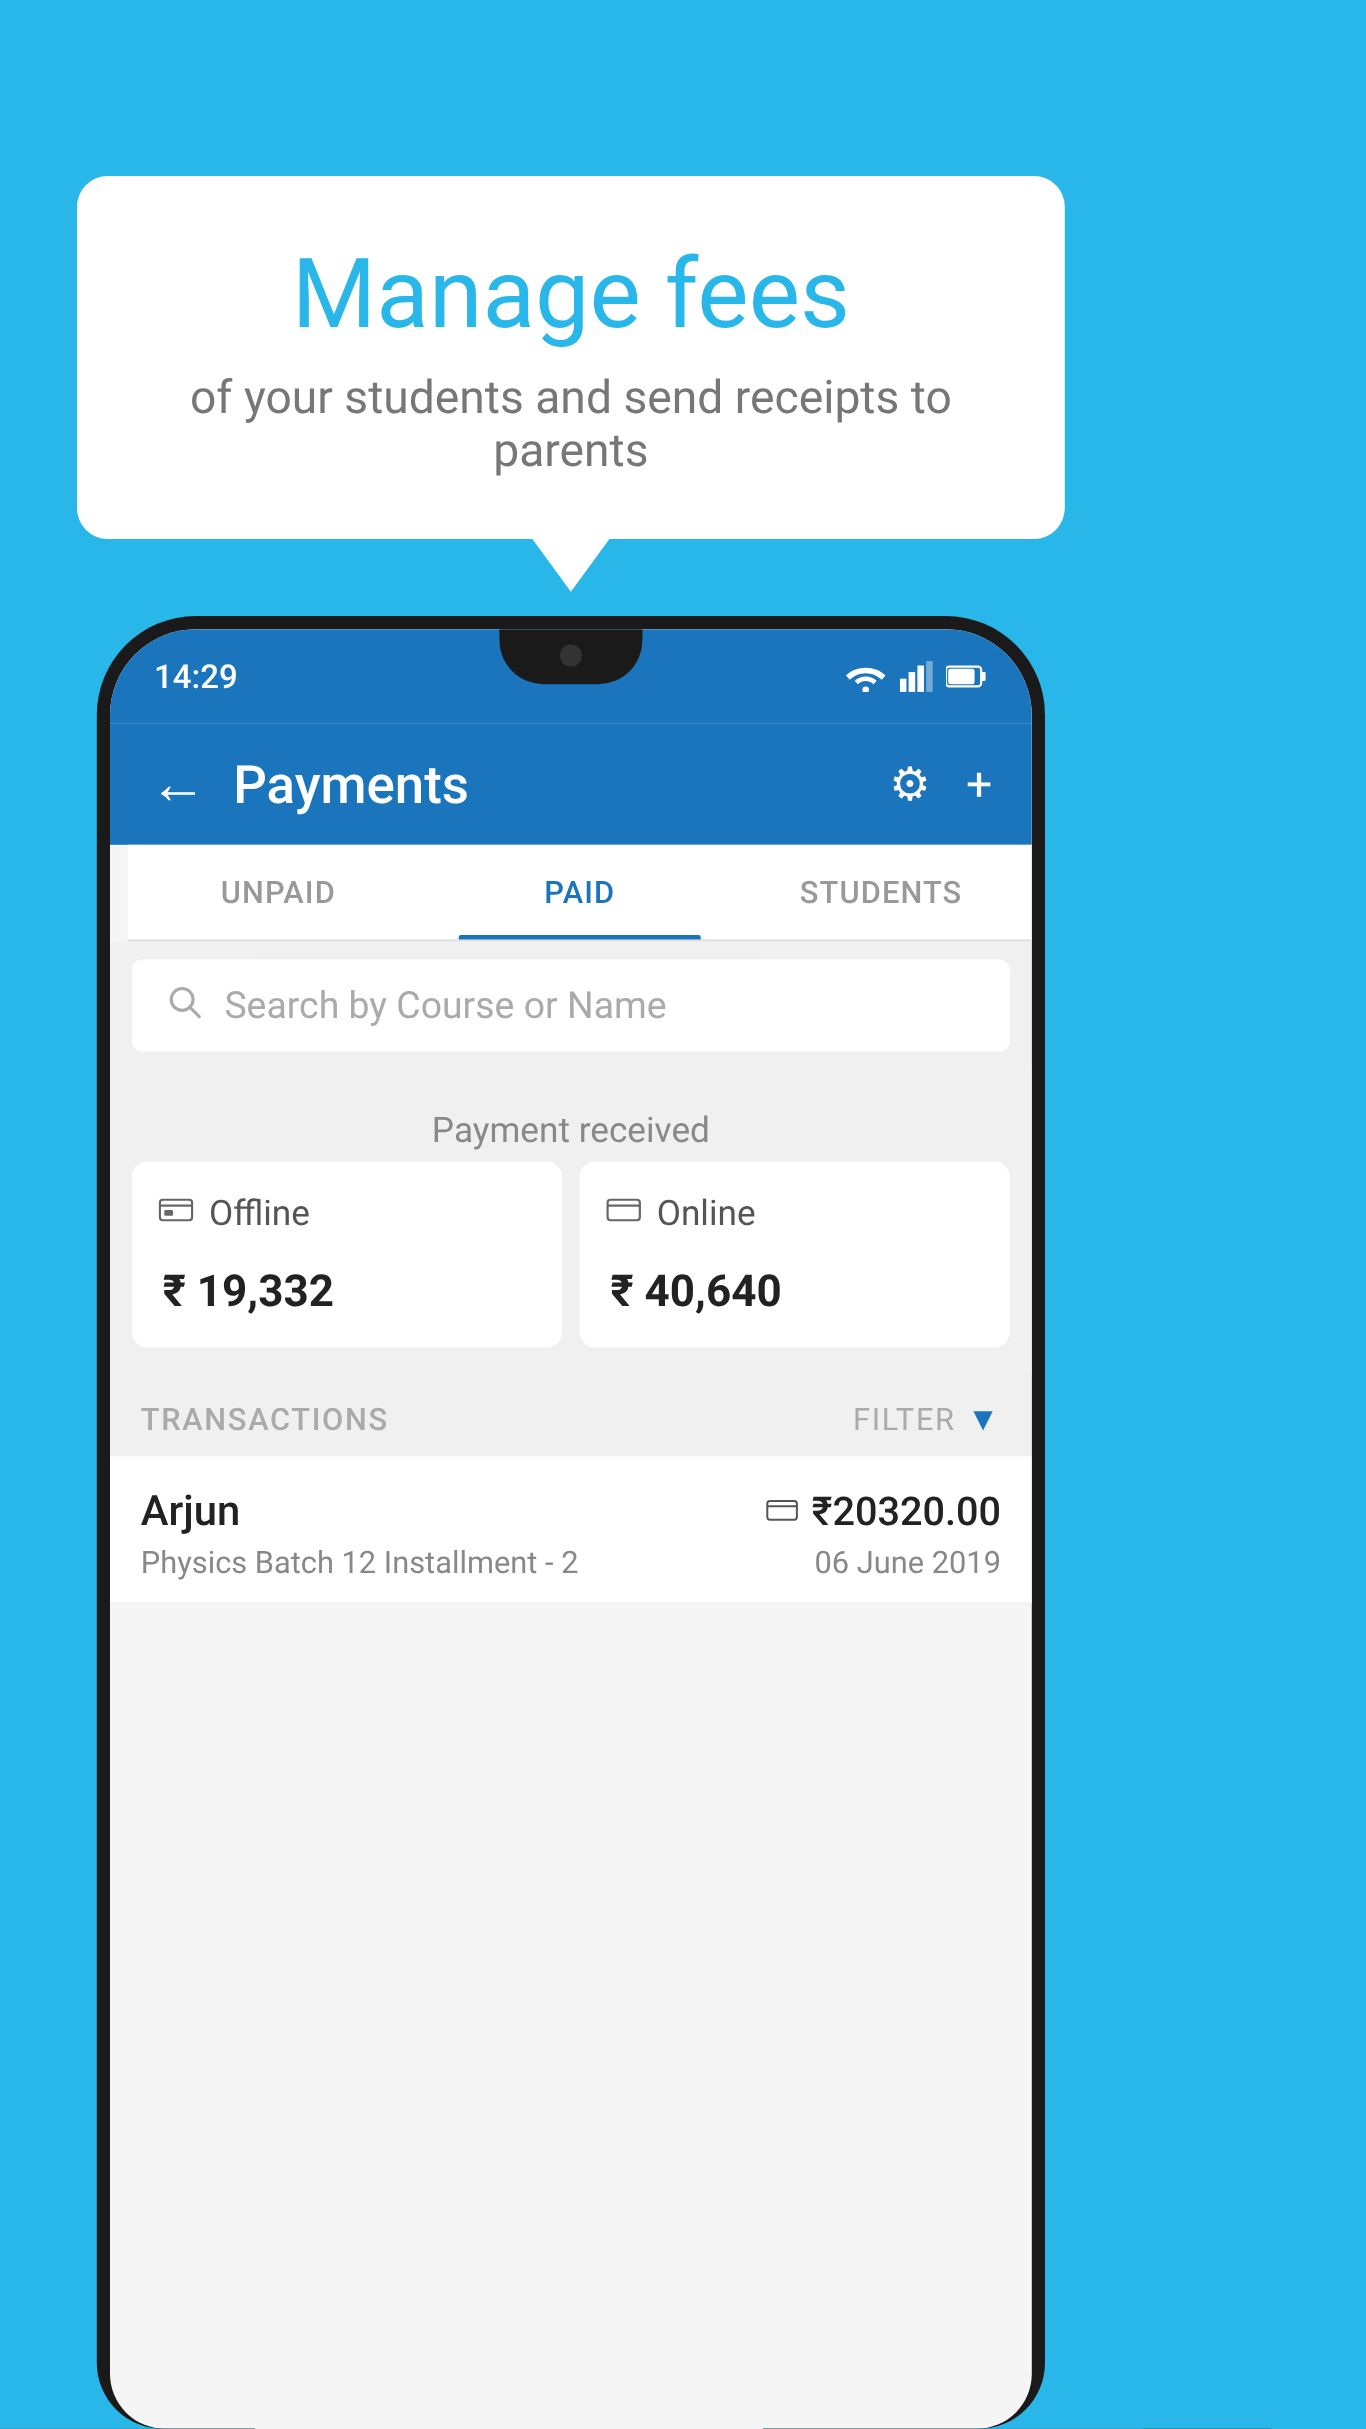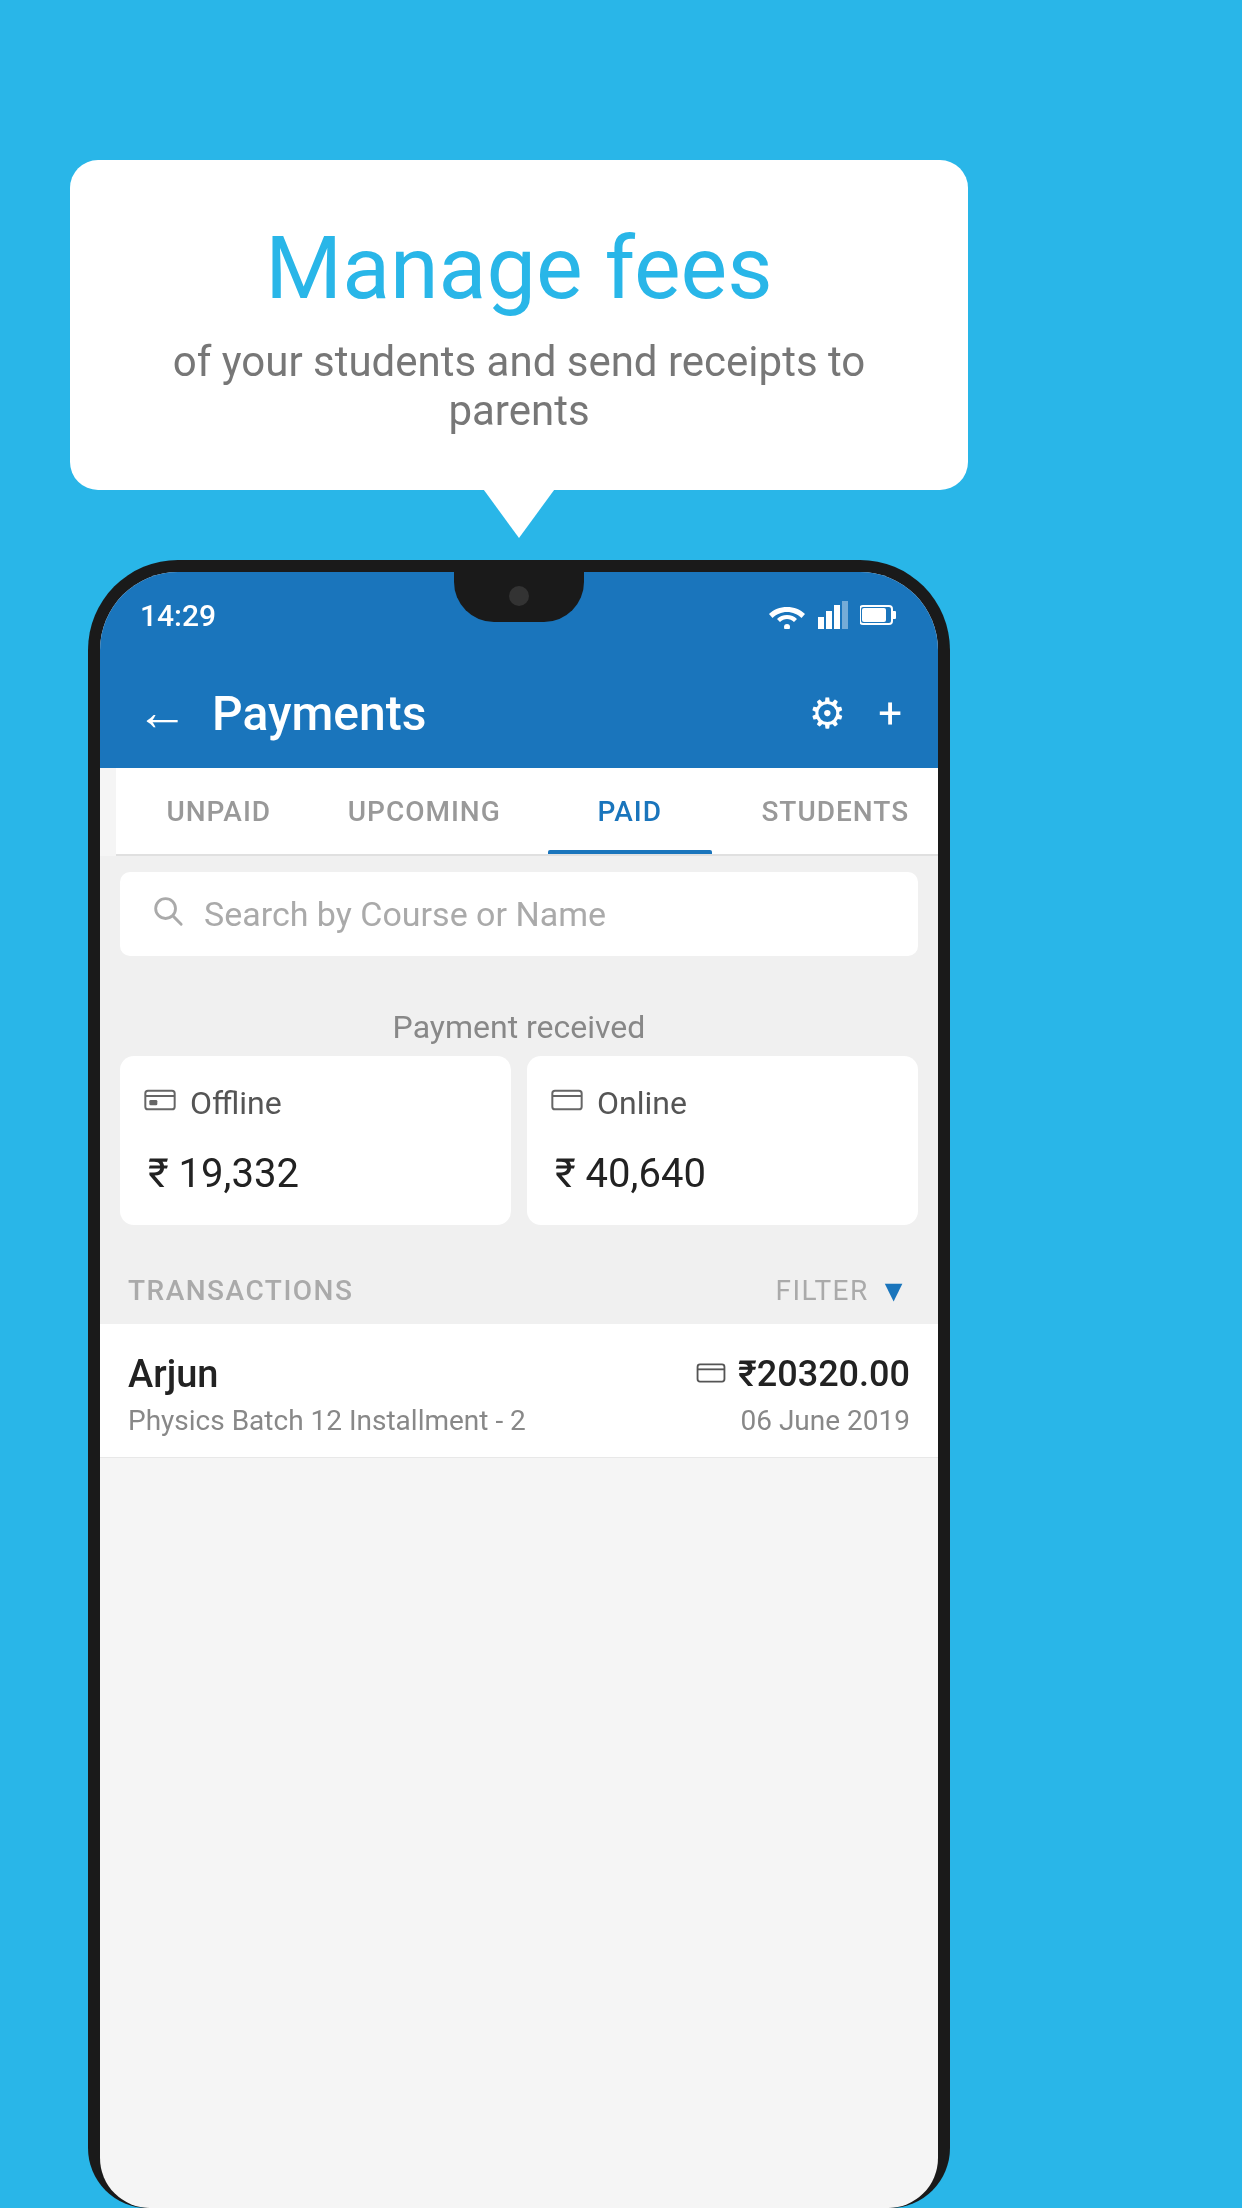--- a/index.html
+++ b/index.html
@@ -276,21 +276,21 @@
     }
 
     .card-type {
       font-size: 32px;
       color: #555;
       font-weight: 400;
     }
 
     .card-amount {
       font-size: 40px;
-      font-weight: 400;
+      font-weight: 700;
       color: #222;
       padding-left: 4px;
     }
 
     
     .transactions-header {
       display: flex;
       align-items: center;
       justify-content: space-between;
       padding: 24px 28px 16px;
@@ -428,23 +428,20 @@
           <span class="app-bar-title">Payments</span>
           <div class="app-bar-icons">
             <span class="app-bar-icon">⚙</span>
             <span class="app-bar-icon">+</span>
           </div>
         </div>
 
         <div class="tabs-bar">
           <div class="tab">
             <span>UNPAID</span>
-          </div>
-          <div class="tab">
-            <span>UPCOMING</span>
           </div>
           <div class="tab active">
             <span>PAID</span>
           </div>
           <div class="tab">
             <span>STUDENTS</span>
           </div>
         </div>
 
         <div class="scrollable-content">

